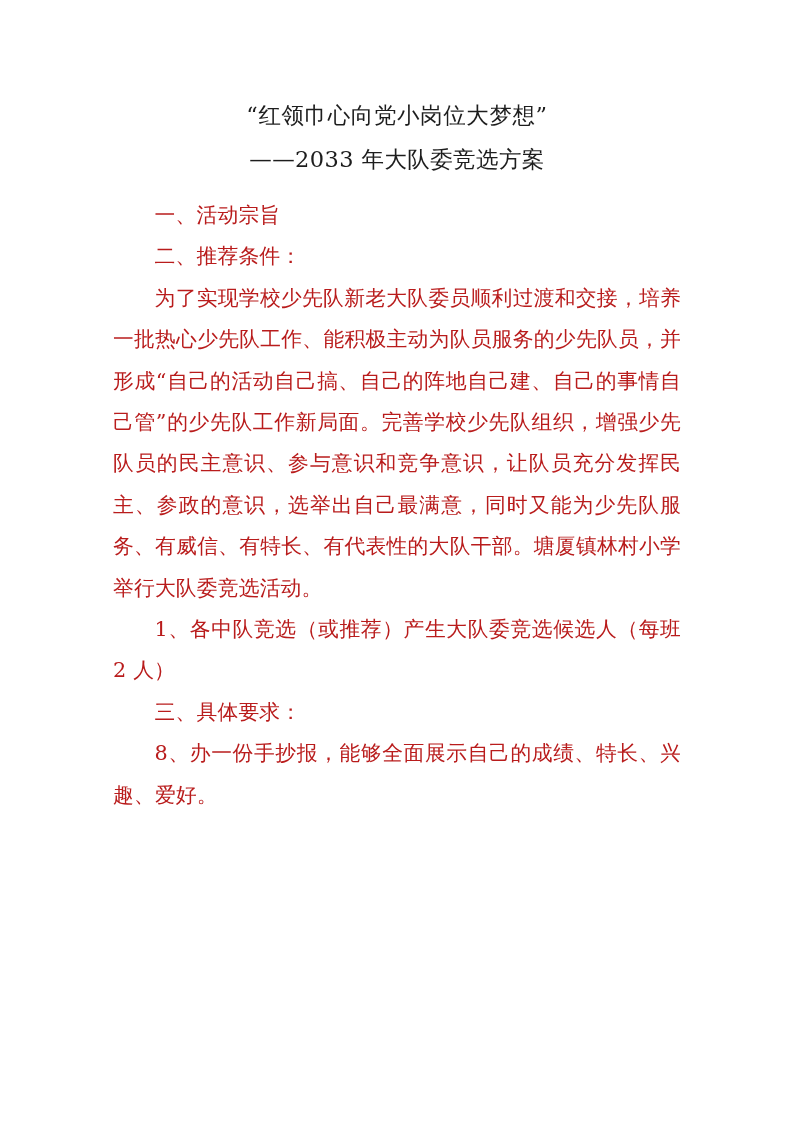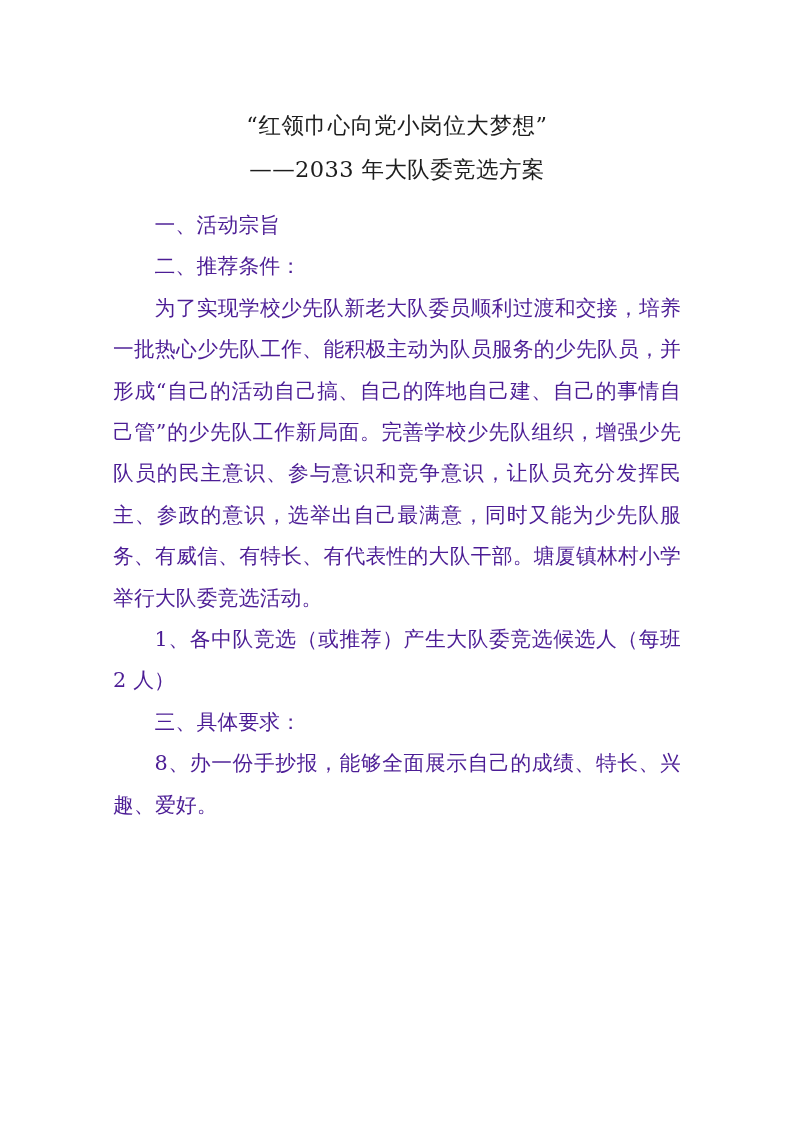--- a/index.html
+++ b/index.html
@@ -9,21 +9,21 @@
     background: #ffffff;
   }
   body {
     font-family: "DejaVu Serif", "Liberation Serif", serif;
   }
   .page {
     position: relative;
     width: 793px;
     height: 812px;
     background: #ffffff;
-    margin: 10px auto;
+    margin: 0 auto;
     overflow: hidden;
     box-sizing: border-box;
   }
   .content {
     position: absolute;
     left: 113px;
     top: 0;
     width: 568px;
   }
 
@@ -46,21 +46,21 @@
   }
 
   
   .body-block {
     margin-top: 14px;
   }
   .para {
     font-family: "DejaVu Serif", "Liberation Serif", serif;
     font-size: 20.8px;
     line-height: 41.4px;
-    color: #4c1d95;
+    color: #b91c1c;
     text-align: justify;
     text-justify: inter-character;
     text-align-last: left;
     margin: 0;
     letter-spacing: 0.15px;
     word-break: break-all;
   }
   .para.indent {
     text-indent: 2em;
   }

